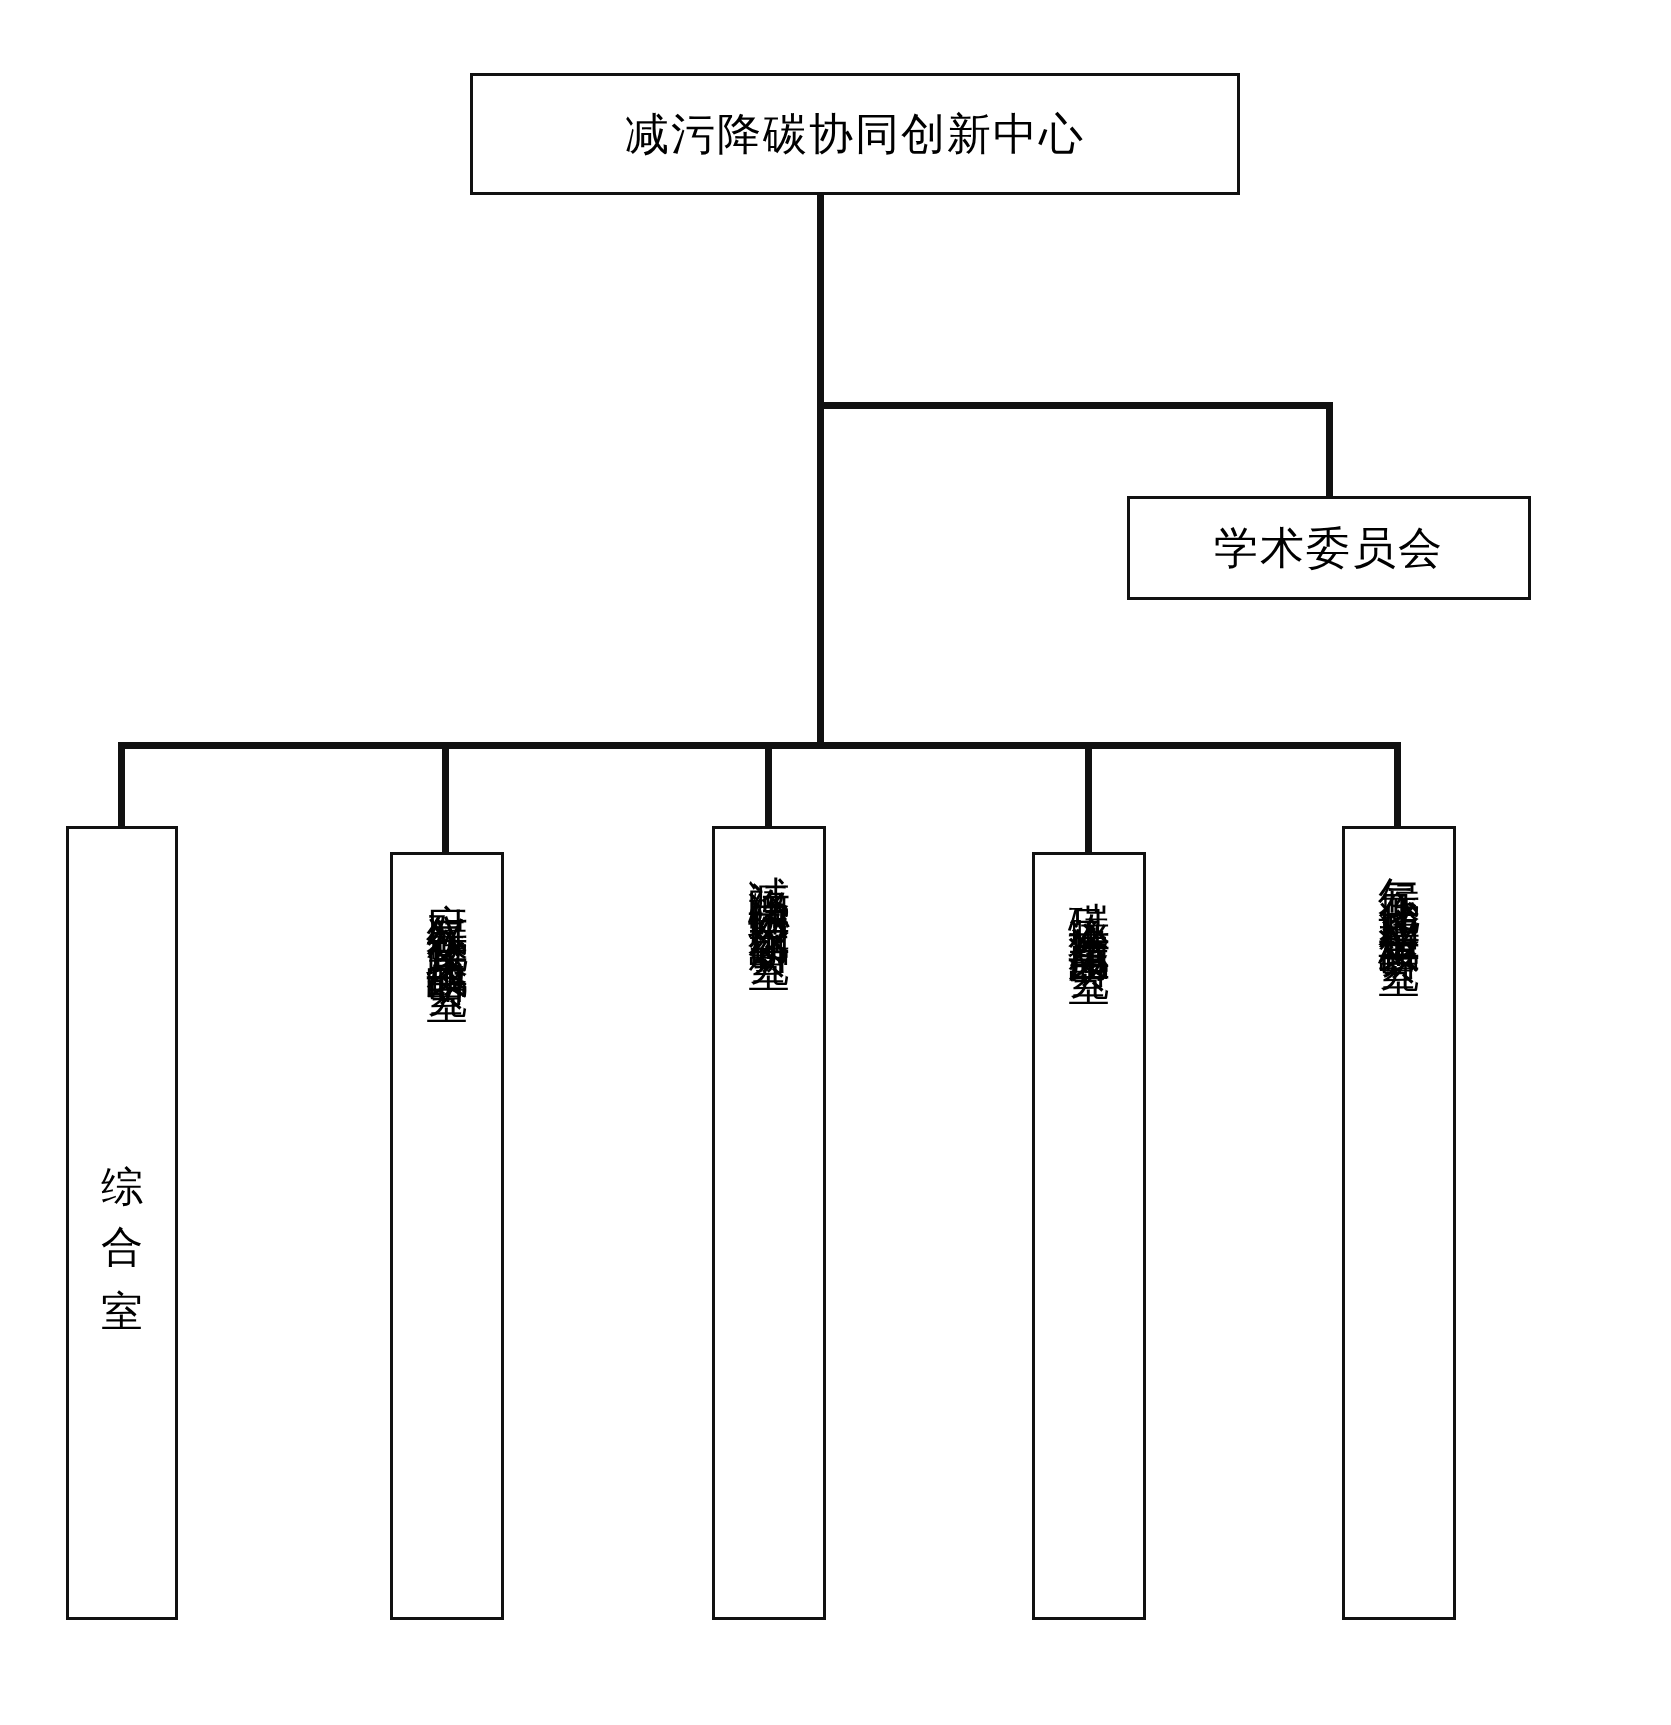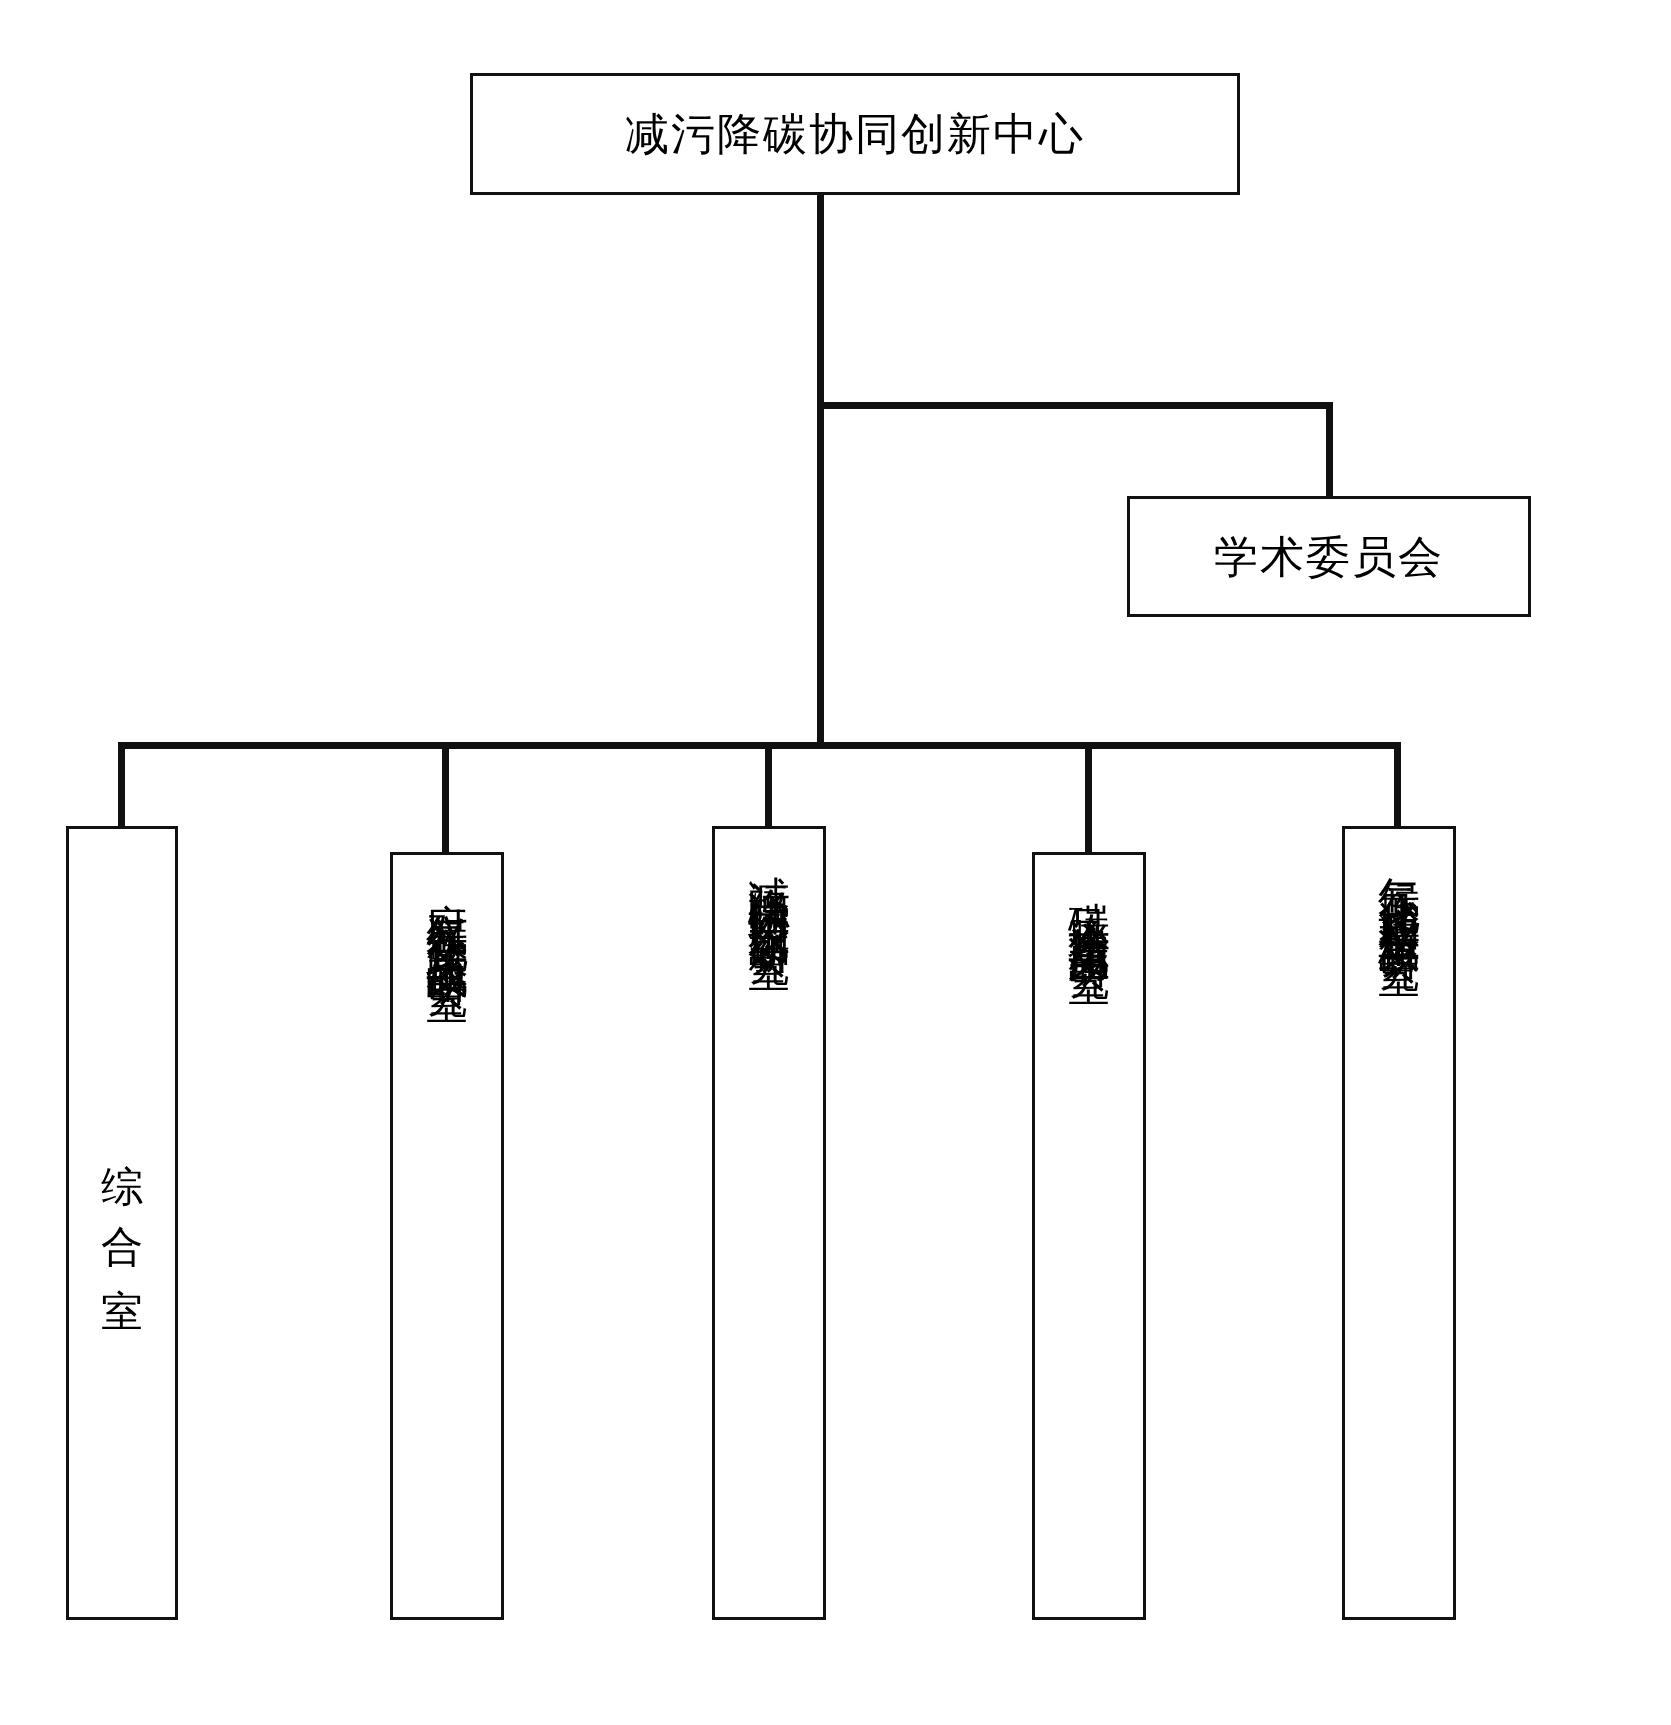--- a/index.html
+++ b/index.html
@@ -42,21 +42,21 @@
     letter-spacing: 2px;
     color: #000000;
     line-height: 1;
     white-space: nowrap;
   }
 
   .box-committee {
     left: 1127px;
     top: 496px;
     width: 404px;
-    height: 121px;
+    height: 104px;
   }
   .box-committee .label {
     font-size: 44px;
     letter-spacing: 2px;
     color: #000000;
     line-height: 1;
     white-space: nowrap;
   }
 
   

